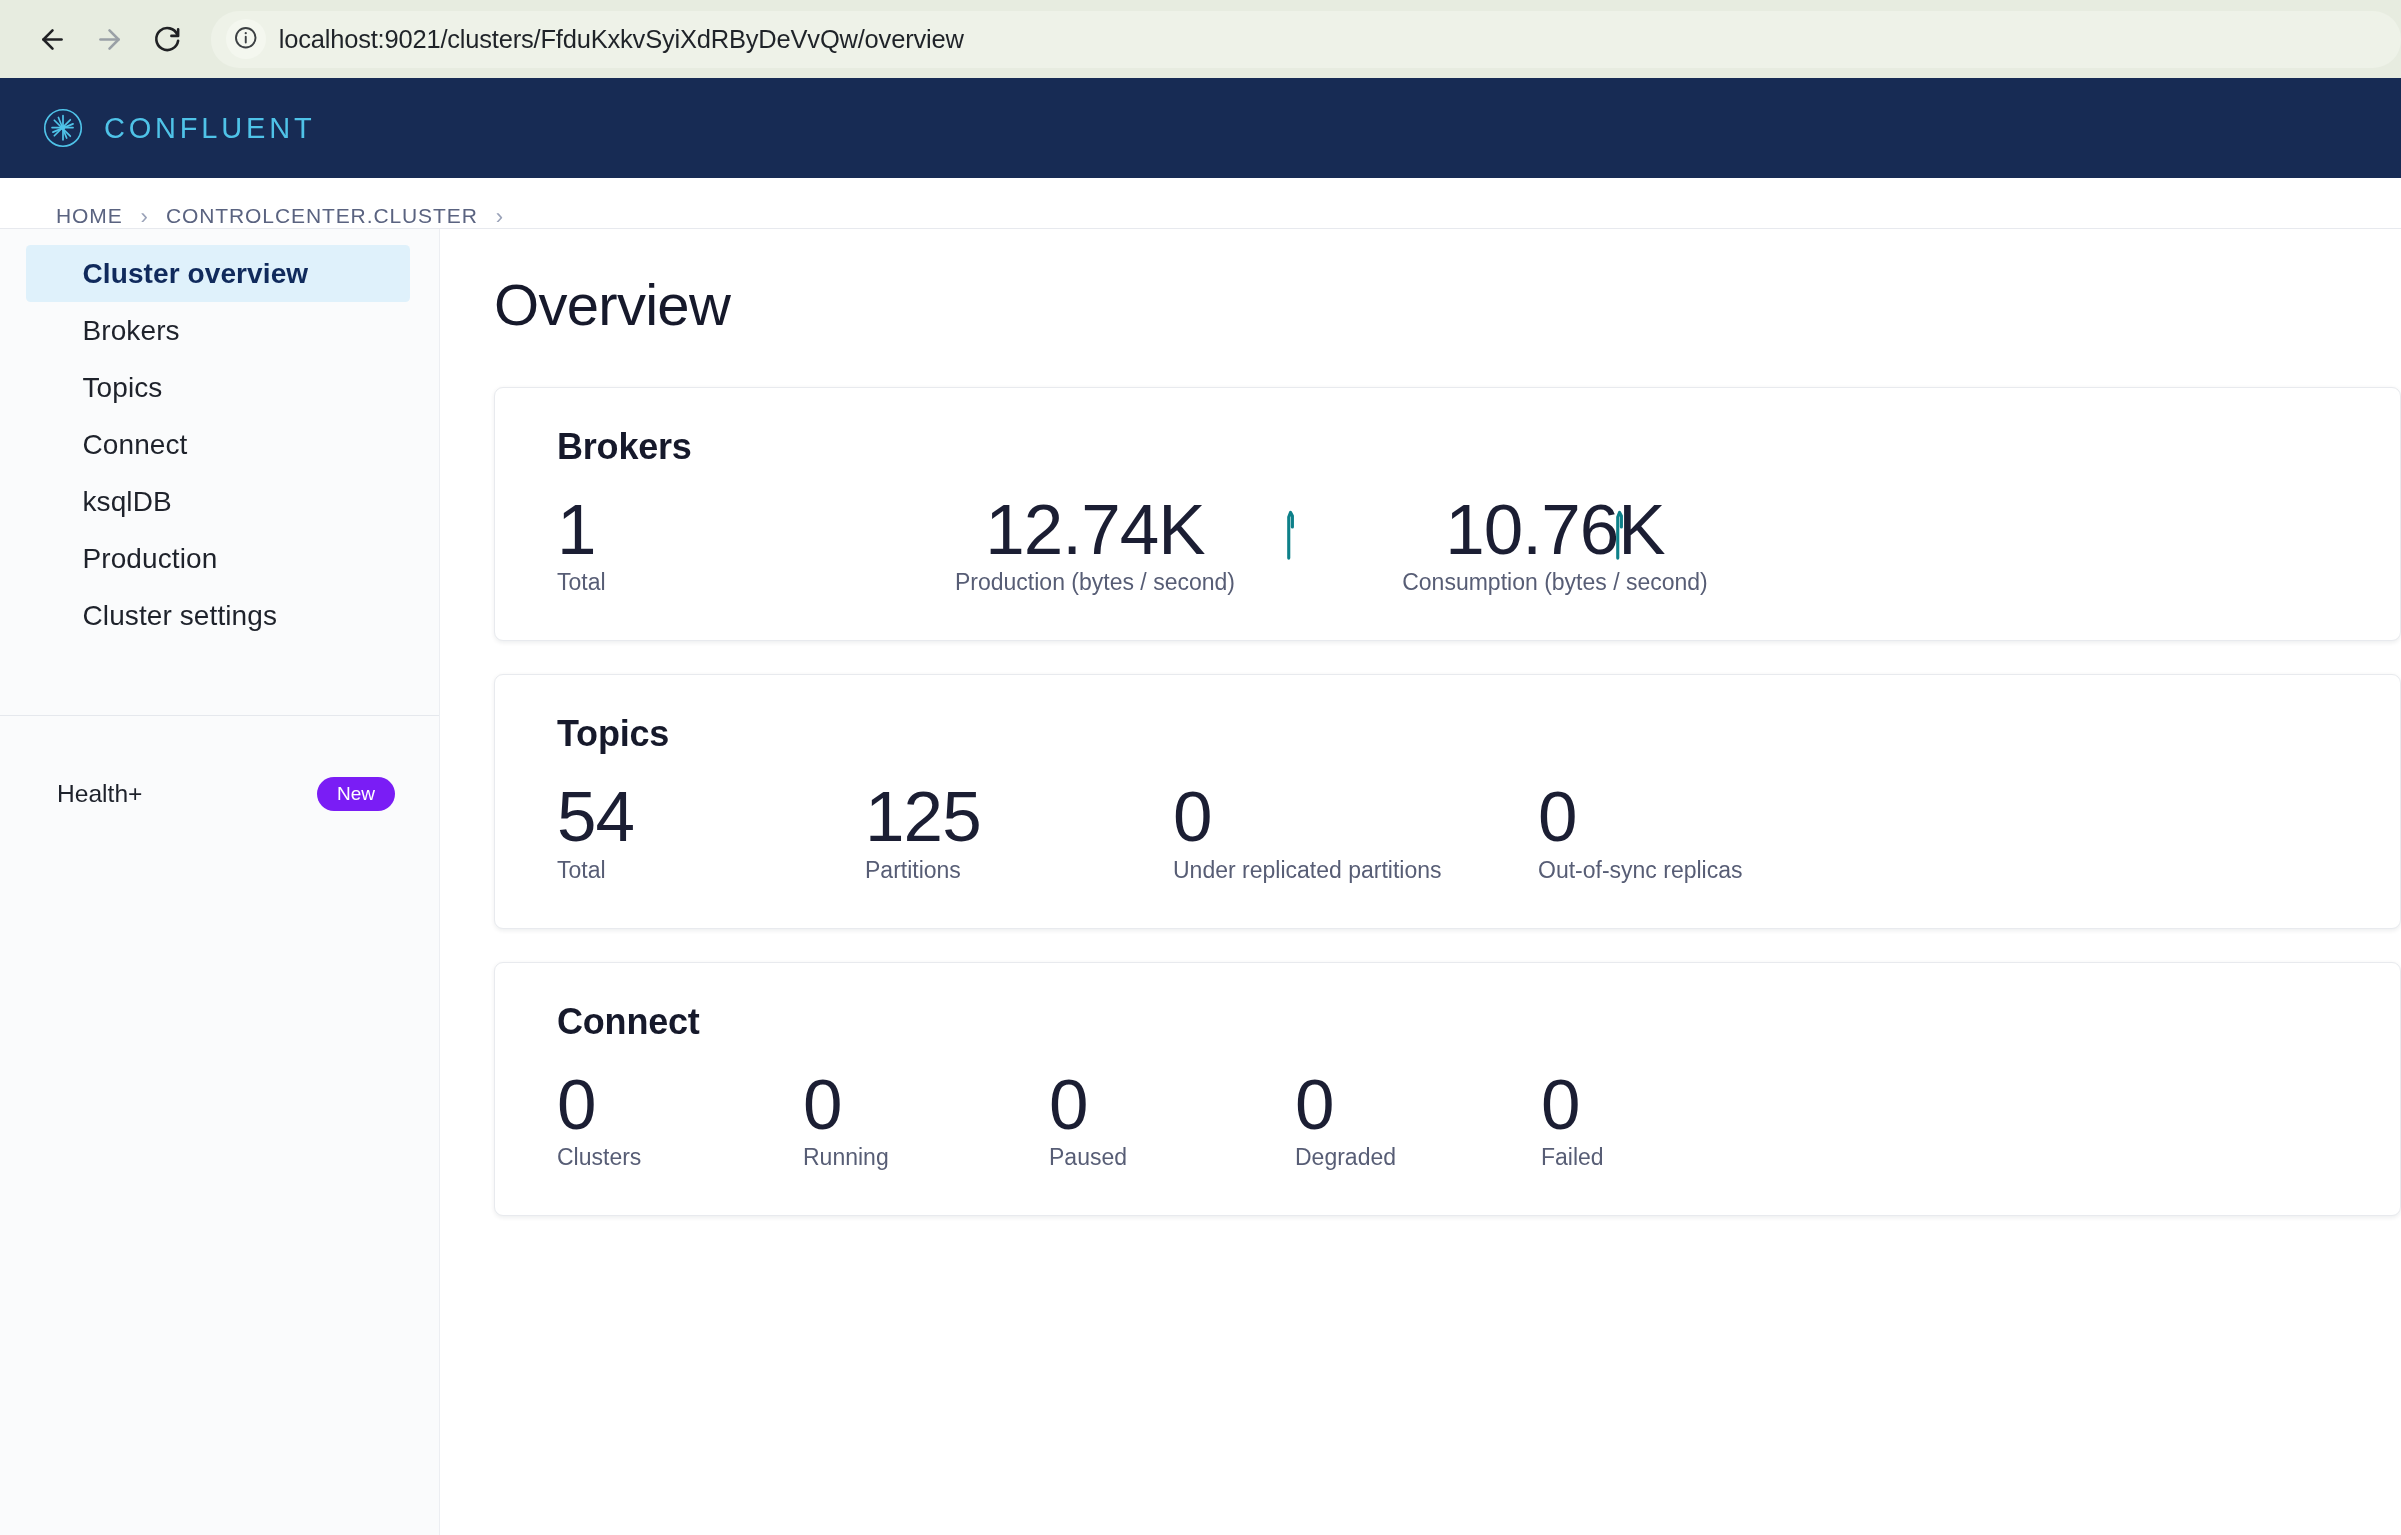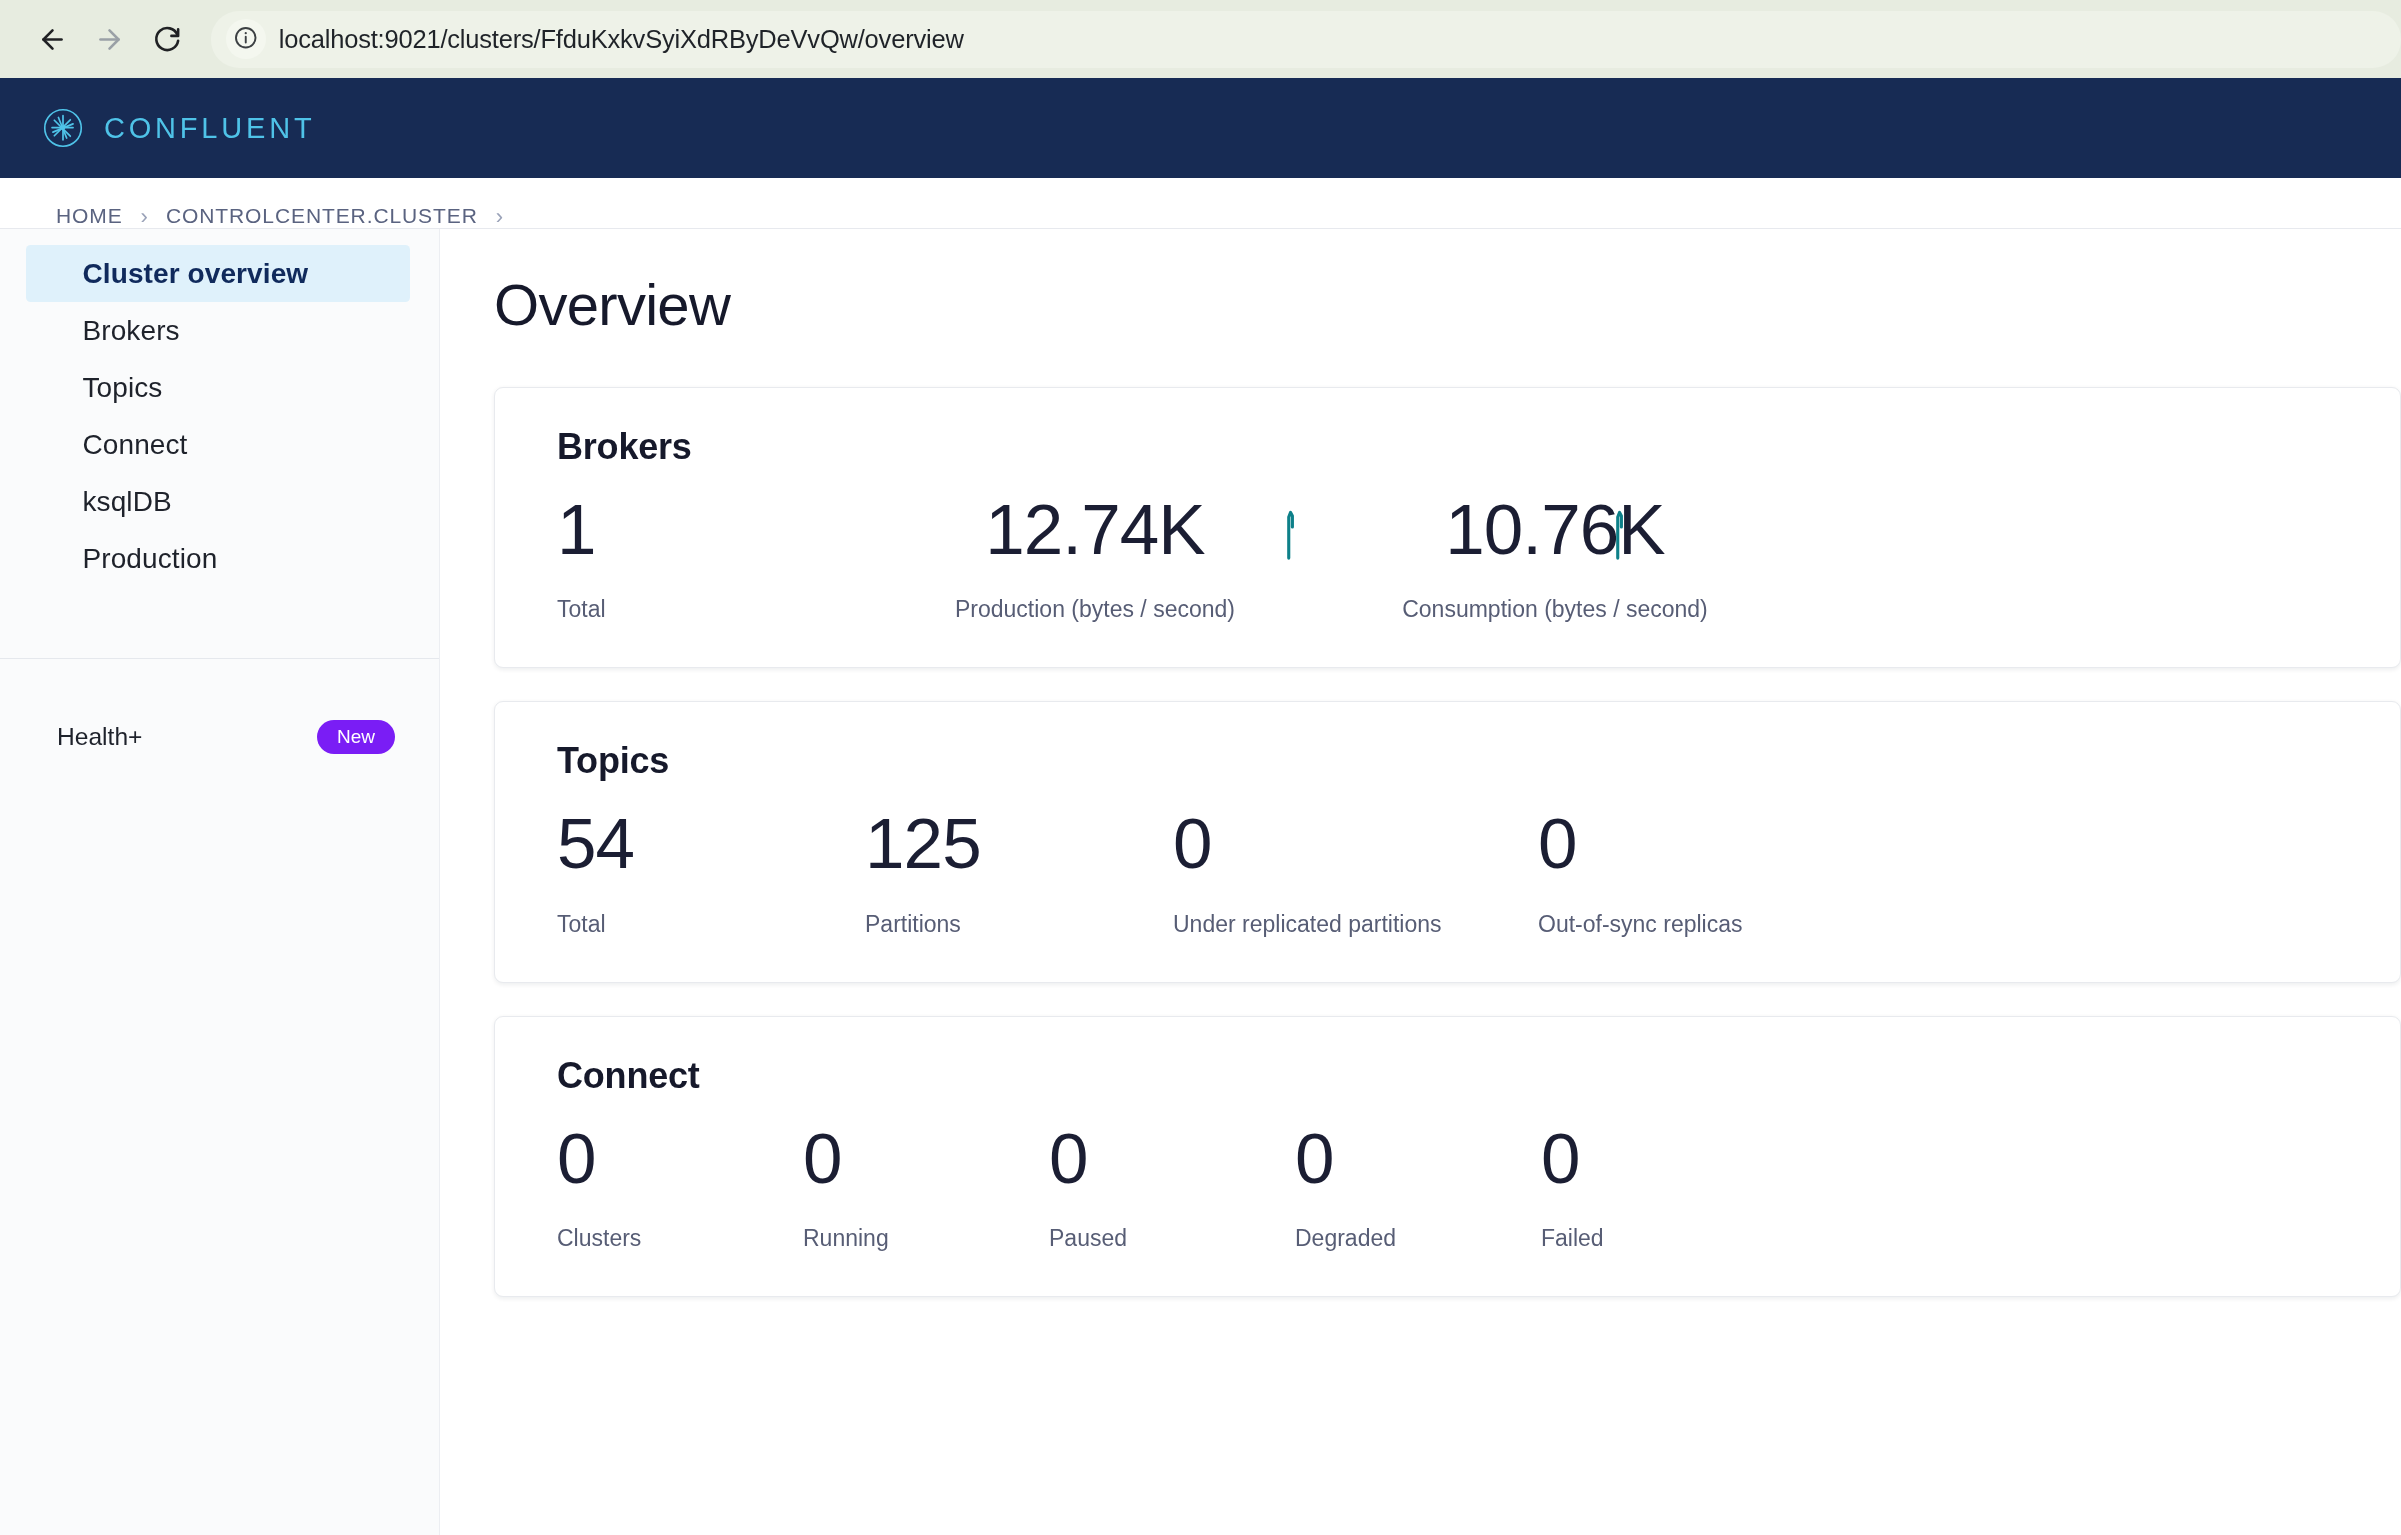--- a/index.html
+++ b/index.html
@@ -185,21 +185,21 @@
   .metric-value {
     font-size: 71px;
     font-weight: 300;
     color: #1b1e33;
     line-height: 1.06;
     letter-spacing: -0.9px;
   }
   .metric-label {
     font-size: 23px;
     color: #575d75;
-    margin-top: 29px;
+    margin-top: 2px;
     white-space: nowrap;
   }
   .spark {
     position: absolute;
     top: 12.8px;
     width: 12.8px;
     height: 55px;
     overflow: hidden;
   }
   .spark svg { display: block; }
@@ -309,20 +309,23 @@
     </div>
     <div class="nav-item">
       <span>Connect</span>
     </div>
     <div class="nav-item">
       <span>ksqlDB</span>
     </div>
     <div class="nav-item">
       <span>Production</span>
     </div>
+    <div class="nav-item">
+      <span>Cluster settings</span>
+    </div>
 
     <div class="nav-divider"></div>
 
     <div class="health-row">
       <span class="health-label">Health+</span>
       <span class="badge-new">New</span>
     </div>
   </div>
 
   <div class="main">

